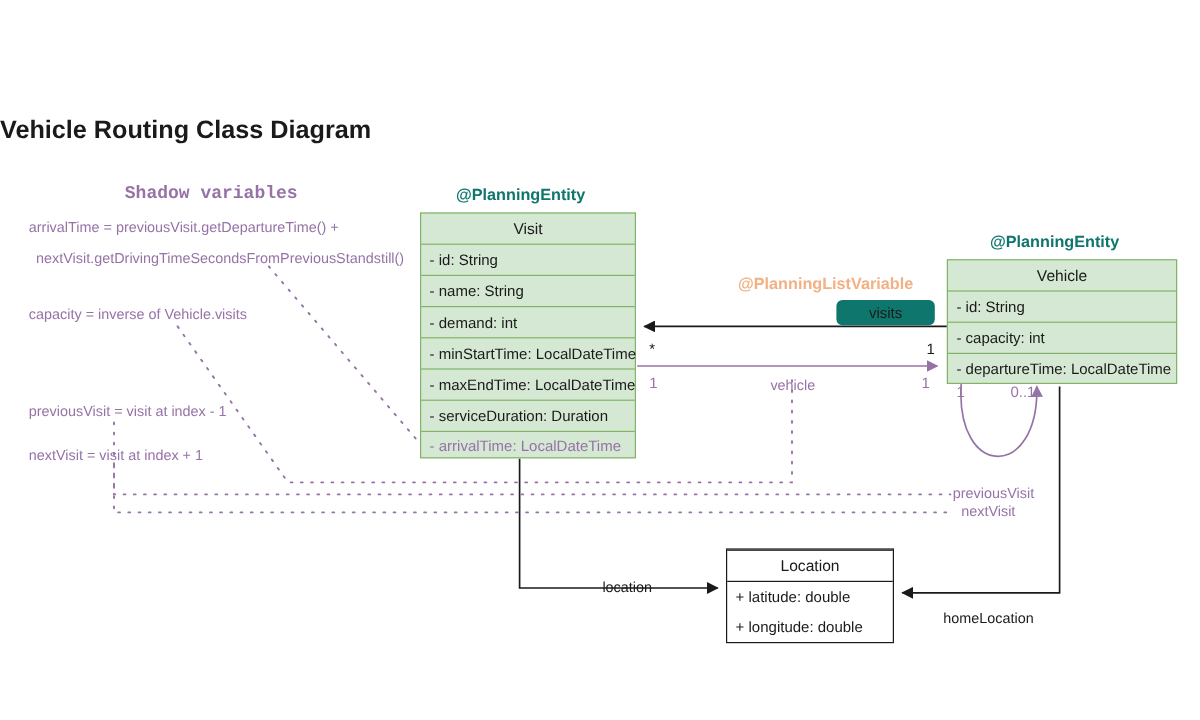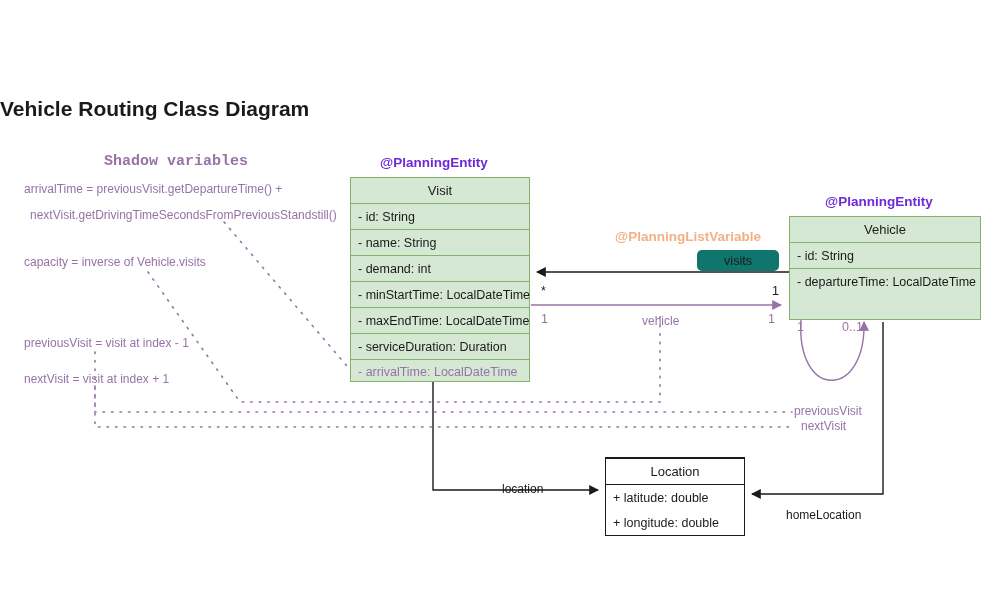--- a/index.html
+++ b/index.html
@@ -67,21 +67,21 @@
   }
   .umlrow.shadow { color: #9673a6; }
 
   
   .stereo {
     position: absolute;
     font-size: 13.5px;
     font-weight: bold;
     white-space: nowrap;
   }
-  .stereo.green  { color: #6d28d9; }
+  .stereo.green  { color: #0f766e; }
   .stereo.orange { color: #f2b184; }
   .stereo.purple { color: #9673a6; font-size: 15px; }
 
   .badge {
     position: absolute;
     background: #0f766e;
     border-radius: 5px;
     font-size: 12.5px;
     color: #1a1a1a;
     display: flex;
@@ -180,20 +180,21 @@
     <div class="umlrow" style="height:26px;">- maxEndTime: LocalDateTime</div>
     <div class="umlrow" style="height:26px;">- serviceDuration: Duration</div>
     <div class="umlrow shadow" style="height:24px;">- arrivalTime: LocalDateTime</div>
   </div>
 
   <div class="stereo green" style="left:825px; top:194px;">@PlanningEntity</div>
 
   <div class="umlbox" style="left:789px; top:216px; width:192px; height:104px;">
     <div class="umlrow header" style="height:25px;">Vehicle</div>
     <div class="umlrow" style="height:26px;">- id: String</div>
+    <div class="umlrow" style="height:26px;">- capacity: int</div>
     <div class="umlrow" style="height:26px;">- departureTime: LocalDateTime</div>
   </div>
 
   <div class="umlbox plain" style="left:605px; top:457px; width:140px; height:79px;">
     <div class="umlrow header" style="height:26px;">Location</div>
     <div class="umlrow" style="height:26px; border-top:1px solid #1a1a1a;">+ latitude: double</div>
     <div class="umlrow" style="height:26px; border-top:none;">+ longitude: double</div>
   </div>
 
   <div class="stereo orange" style="left:615px; top:229px;">@PlanningListVariable</div>

